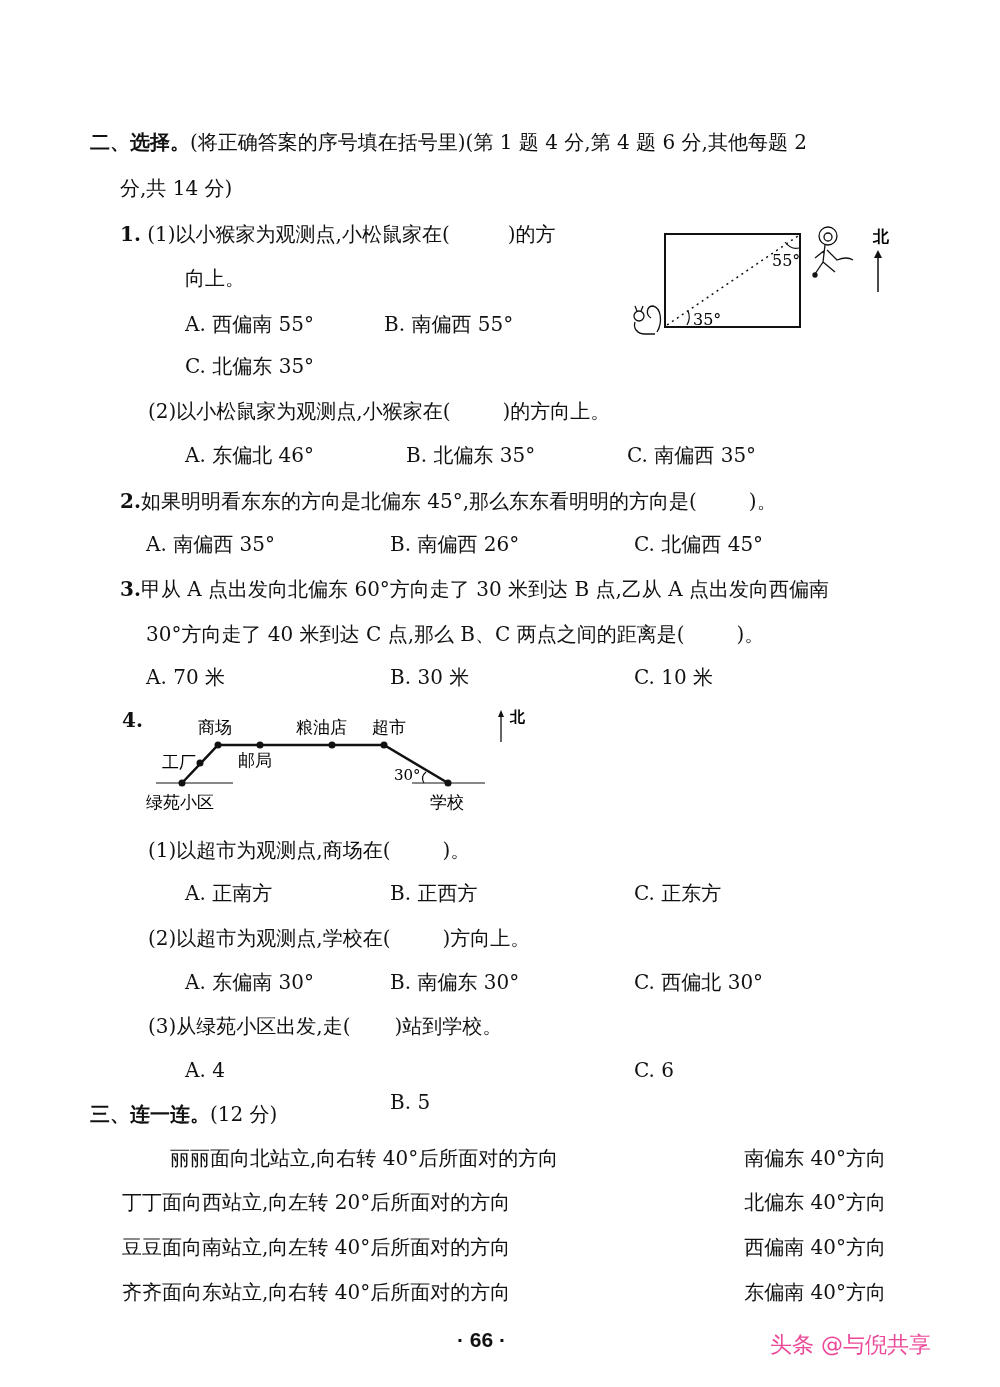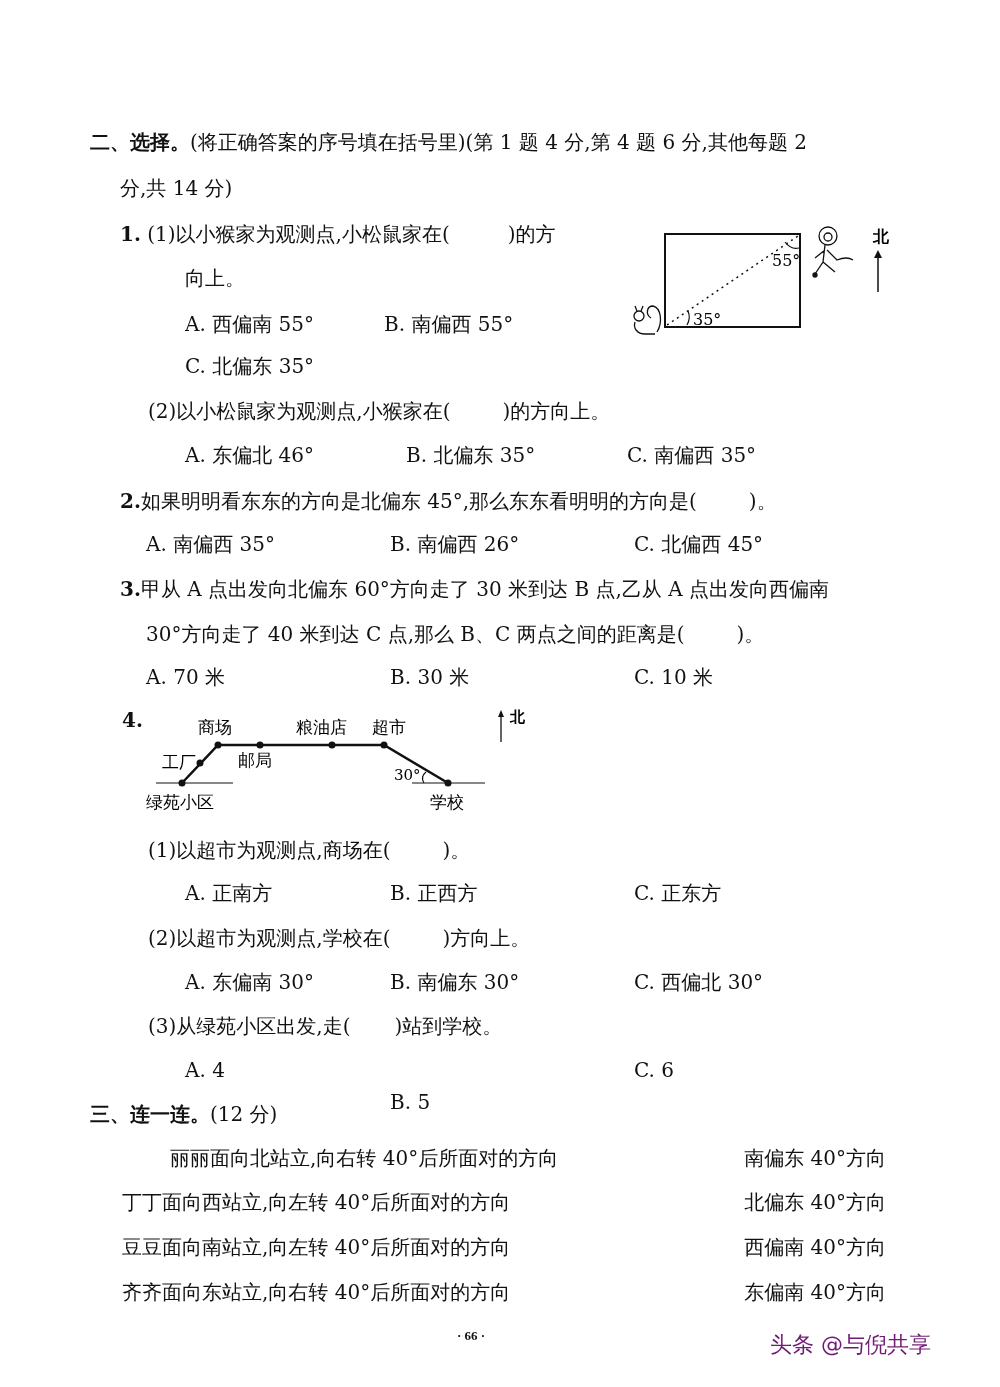--- a/index.html
+++ b/index.html
@@ -3,22 +3,22 @@
 <meta charset="utf-8">
 <style>
   html, body { margin:0; padding:0; background:#ffffff; }
   body { width:1000px; height:1387px; position:relative; overflow:hidden;
          font-family:"DejaVu Serif","Liberation Serif",serif; color:#111; }
   .abs { position:absolute; white-space:nowrap; }
   .t { font-size:20px; line-height:24px; }
   .h { font-size:20px; font-weight:bold; font-family:"DejaVu Sans","Liberation Sans",sans-serif; }
   .num { font-weight:bold; }
   .blank { display:inline-block; }
-  .pageno { font-family:Liberation Serif, serif; font-size:13px; font-weight:bold; }
-  .wm { font-family:"DejaVu Sans","Liberation Sans",sans-serif; font-size:22px; color:#701a75; }
+  .pageno { font-family:Liberation Sans, sans-serif; font-size:21px; font-weight:bold; }
+  .wm { font-family:"DejaVu Sans","Liberation Sans",sans-serif; font-size:22px; color:#ec4899; }
   svg text { font-family:"DejaVu Serif","Liberation Serif",serif; }
 </style>
 </head>
 <body>
 
 <div class="abs t" style="left:90px; top:130px;">
   <span class="h">二、选择。</span><span>(将正确答案的序号填在括号里)(第 1 题 4 分,第 4 题 6 分,其他每题 2</span>
 </div>
 <div class="abs t" style="left:120px; top:176px;">分,共 14 分)</div>
 
@@ -133,21 +133,21 @@
 </div>
 <div class="abs t" style="left:185px; top:1058px;">A. 4</div>
 <div class="abs t" style="left:390px; top:1058px;margin-top:32px;">B. 5</div>
 <div class="abs t" style="left:634px; top:1058px;">C. 6</div>
 
 <div class="abs t" style="left:90px; top:1102px;">
   <span class="h">三、连一连。</span><span>(12 分)</span>
 </div>
 
 <div class="abs t" style="left:122px; top:1146px;margin-left:48px;">丽丽面向北站立,向右转 40°后所面对的方向</div>
-<div class="abs t" style="left:122px; top:1190px;">丁丁面向西站立,向左转 40°后所面对的方向</div>
+<div class="abs t" style="left:122px; top:1190px;">丁丁面向西站立,向左转 20°后所面对的方向</div>
 <div class="abs t" style="left:122px; top:1235px;">豆豆面向南站立,向左转 40°后所面对的方向</div>
 <div class="abs t" style="left:122px; top:1280px;text-align:center;">齐齐面向东站立,向右转 40°后所面对的方向</div>
 
 <div class="abs t" style="right:114px; top:1146px;">南偏东 40°方向</div>
 <div class="abs t" style="right:114px; top:1190px;">北偏东 40°方向</div>
 <div class="abs t" style="right:114px; top:1235px;">西偏南 40°方向</div>
 <div class="abs t" style="right:114px; top:1280px;">东偏南 40°方向</div>
 
 <div class="abs pageno" style="left:457px; top:1328px;">· 66 ·</div>
 <div class="abs wm" style="left:770px; top:1330px;">头条 @与倪共享</div>

